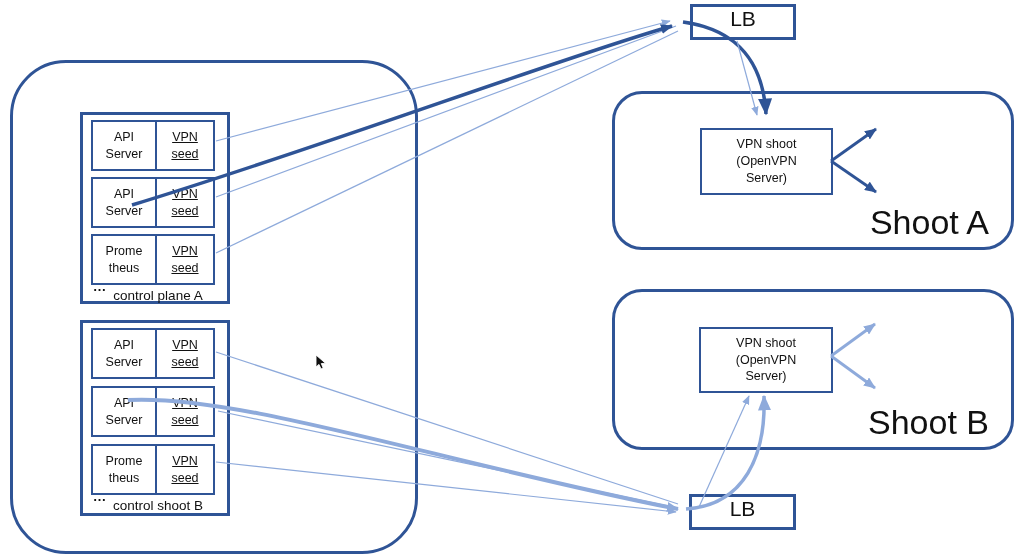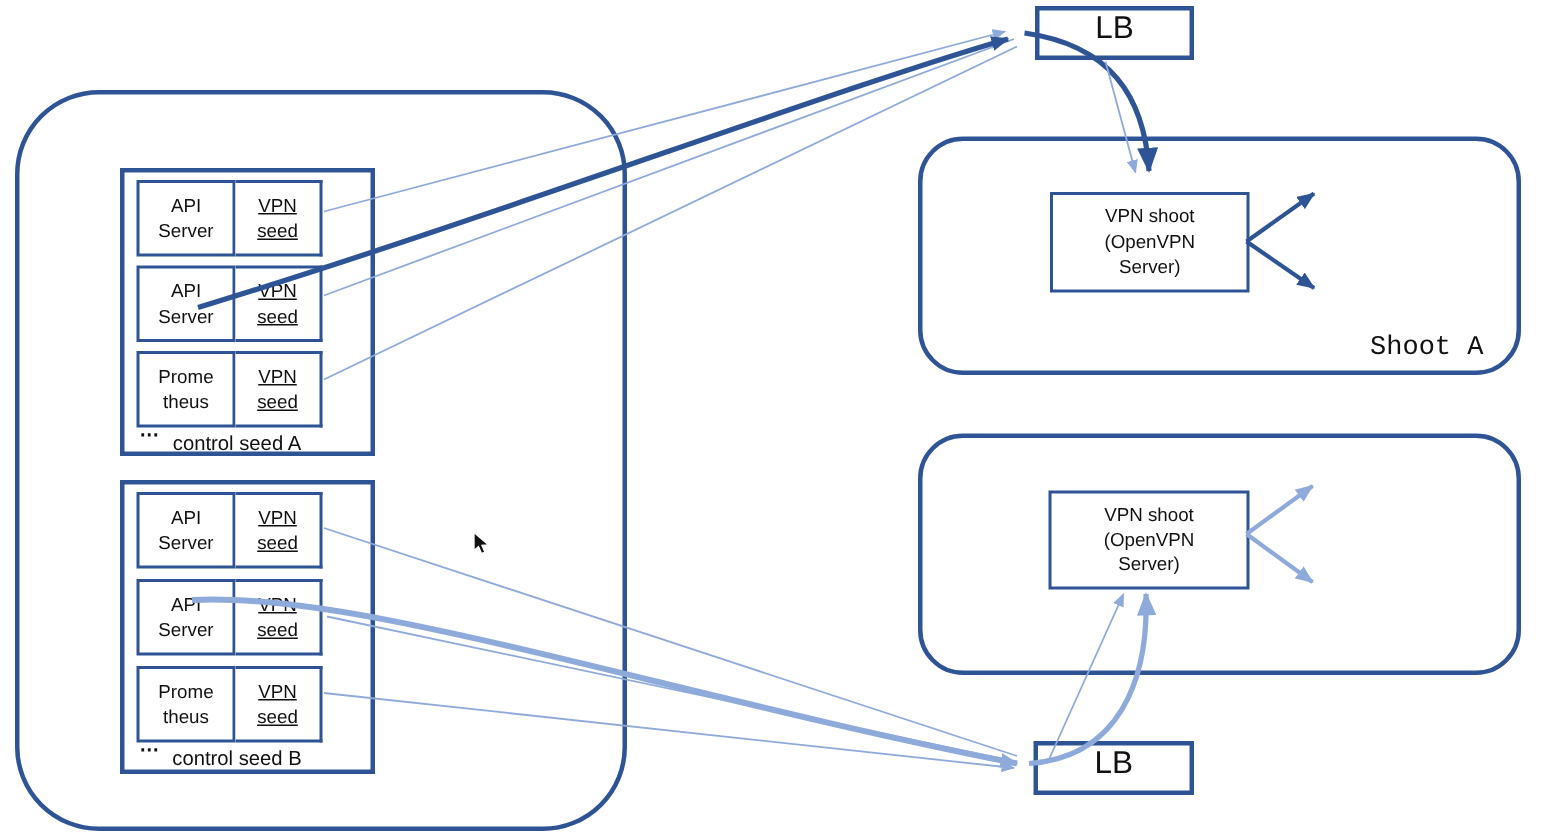--- a/index.html
+++ b/index.html
@@ -7,24 +7,24 @@
   html,body { margin:0; padding:0; background:#fff; }
   body { width:1030px; height:560px; font-family:"Liberation Sans", sans-serif; color:var(--text); }
   .canvas { position:relative; width:1030px; height:560px; background:#fff; overflow:hidden; }
 
   .box { position:absolute; background:#fff; border:3px solid var(--dark); }
   .seed { left:10px; top:60px; width:408px; height:494px; border-radius:56px; }
   .shoot { width:402px; height:159px; border-radius:30px; }
   .shoot-a { left:612px; top:91px; }
   .shoot-b { left:612px; top:289px; height:161px; }
 
-  .big-label { position:absolute; font-size:18px; color:var(--text); white-space:nowrap;font-family:Liberation Mono, monospace; }
+  .big-label { position:absolute; font-size:34px; color:var(--text); white-space:nowrap; }
   .shoot-label { right:22px; bottom:5px; }
 
-  .cp { position:absolute; width:170px; border:3px solid var(--dark); background:#fff; padding:5px 0 0 8px; }
+  .cp { position:absolute; width:150px; border:3px solid var(--dark); background:#fff; padding:5px 0 0 8px; }
   .cp-a { left:80px; top:112px; height:192px; }
   .cp-b { left:80px; top:320px; height:196px; }
   .cp-grid { display:grid; grid-template-columns:66px 58px; grid-auto-rows:51px; row-gap:6px; column-gap:0; }
   .cp-b .cp-grid { row-gap:7px; }
   .cell { border:2px solid var(--dark); background:#fff; display:flex; align-items:center; justify-content:center;
           text-align:center; font-size:12.5px; line-height:1.3; color:var(--text); padding:1px; }
   .cell.right { border-left:none;text-decoration:underline; }
   .cp-caption { position:relative; margin-top:3px; height:22px; width:134px; text-align:center;
                 font-size:13.5px; color:var(--text); }
   .cp-caption .dots { position:absolute; left:2px; top:-6px; font-size:13px; font-weight:bold; }
@@ -62,53 +62,54 @@
     <div class="cp-grid">
       <div class="cell">API Server</div>
       <div class="cell right">VPN seed</div>
       <div class="cell">API Server</div>
       <div class="cell right">VPN seed</div>
       <div class="cell">Prome theus</div>
       <div class="cell right">VPN seed</div>
     </div>
     <div class="cp-caption">
       <span class="dots">⋯</span>
-      <span>control seed A</span>
+      <span>control plane A</span>
     </div>
   </div>
 
   <div class="cp cp-b">
     <div class="cp-grid">
       <div class="cell">API Server</div>
       <div class="cell right">VPN seed</div>
       <div class="cell">API Server</div>
       <div class="cell right">VPN seed</div>
       <div class="cell">Prome theus</div>
       <div class="cell right">VPN seed</div>
     </div>
     <div class="cp-caption">
       <span class="dots">⋯</span>
-      <span>control seed B</span>
+      <span>control shoot B</span>
     </div>
   </div>
 
   <div class="lb lb-top">
     <span>LB</span>
   </div>
   <div class="lb lb-bottom">
     <span>LB</span>
   </div>
 
   <div class="box shoot shoot-a">
     <div class="vpn-shoot vpn-shoot-a">VPN shoot (OpenVPN Server)</div>
     <div class="big-label shoot-label">Shoot A</div>
   </div>
 
   <div class="box shoot shoot-b">
     <div class="vpn-shoot vpn-shoot-b">VPN shoot (OpenVPN Server)</div>
+    <div class="big-label shoot-label">Shoot B</div>
   </div>
 
   <svg class="overlay" viewBox="0 0 1030 560">
     <defs>
       <marker id="aDark" viewBox="0 0 12 10" refX="11" refY="5" markerWidth="12" markerHeight="10" orient="auto" markerUnits="userSpaceOnUse">
           <path d="M0 0 L12 5 L0 10 Z" class="fl-dark"></path>
         </marker>
       <marker id="aDarkBig" viewBox="0 0 12 10" refX="11" refY="5" markerWidth="17" markerHeight="14" orient="auto" markerUnits="userSpaceOnUse">
           <path d="M0 0 L12 5 L0 10 Z" class="fl-dark"></path>
         </marker>

